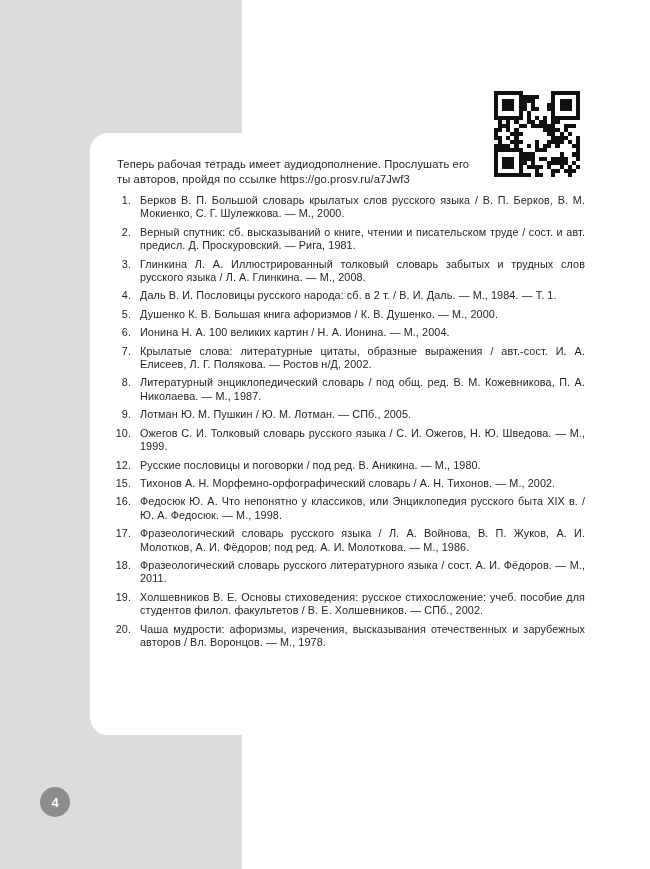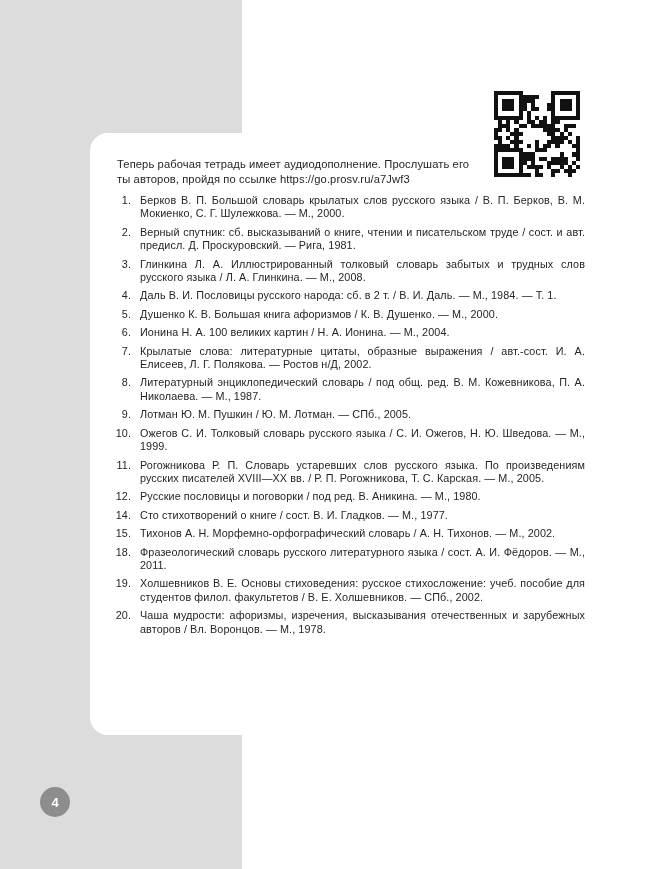--- a/index.html
+++ b/index.html
@@ -324,34 +324,34 @@
       </div>
     <div class="bib-item">
         <span class="num">9.</span>
         <span class="txt">Лотман Ю. М. Пушкин / Ю. М. Лотман. — СПб., 2005.</span>
       </div>
     <div class="bib-item">
         <span class="num">10.</span>
         <span class="txt">Ожегов С. И. Толковый словарь русского языка / С. И. Ожегов, Н. Ю. Шведова. — М., 1999.</span>
       </div>
     <div class="bib-item">
-        <span class="num">11.</span>
-        <span class="txt">Рогожникова Р. П. Словарь устаревших слов русского языка. По произведениям русских писателей XVIII—XX вв. / Р. П. Рогожникова, Т. С. Карская. — М., 2005.</span>
-      </div>
-    <div class="bib-item">
         <span class="num">12.</span>
         <span class="txt">Русские пословицы и поговорки / под ред. В. Аникина. — М., 1980.</span>
       </div>
     <div class="bib-item">
-        <span class="num">14.</span>
-        <span class="txt">Сто стихотворений о книге / сост. В. И. Гладков. — М., 1977.</span>
-      </div>
-    <div class="bib-item">
         <span class="num">15.</span>
         <span class="txt">Тихонов А. Н. Морфемно-орфографический словарь / А. Н. Тихонов. — М., 2002.</span>
+      </div>
+    <div class="bib-item">
+        <span class="num">16.</span>
+        <span class="txt">Федосюк Ю. А. Что непонятно у классиков, или Энциклопедия русского быта XIX в. / Ю. А. Федосюк. — М., 1998.</span>
+      </div>
+    <div class="bib-item">
+        <span class="num">17.</span>
+        <span class="txt">Фразеологический словарь русского языка / Л. А. Войнова, В. П. Жуков, А. И. Молотков, А. И. Фёдоров; под ред. А. И. Молоткова. — М., 1986.</span>
       </div>
     <div class="bib-item">
         <span class="num">18.</span>
         <span class="txt">Фразеологический словарь русского литературного языка / сост. А. И. Фёдоров. — М., 2011.</span>
       </div>
     <div class="bib-item">
         <span class="num">19.</span>
         <span class="txt">Холшевников В. Е. Основы стиховедения: русское стихосложение: учеб. пособие для студентов филол. факультетов / В. Е. Холшевников. — СПб., 2002.</span>
       </div>
     <div class="bib-item">

